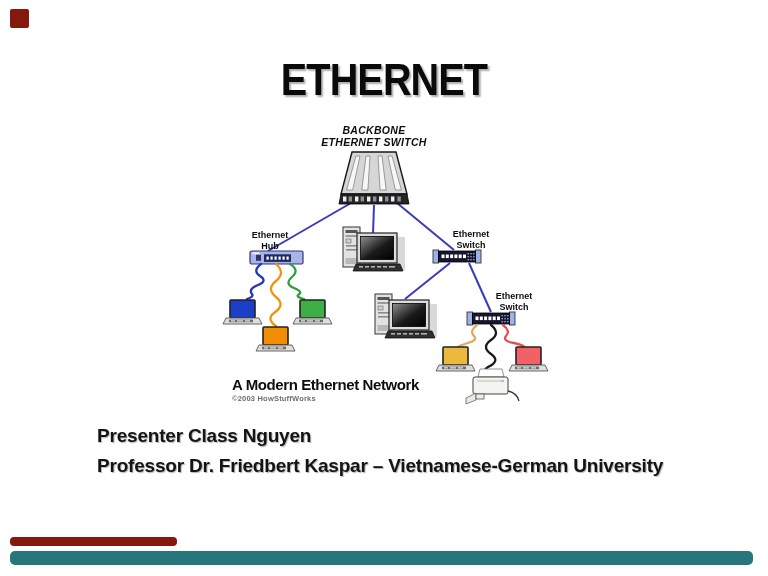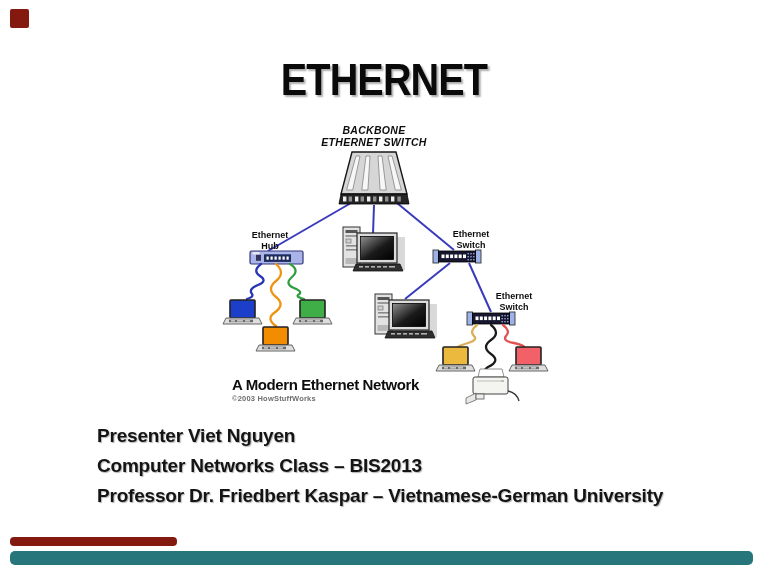--- a/index.html
+++ b/index.html
@@ -192,18 +192,17 @@
       <polygon points="256,283 266,278 266,285 256,289" fill="#e8e8e4" stroke="#666" stroke-width="0.8"></polygon>
       <rect x="266" y="279" width="8" height="5" fill="#ededea" stroke="#555" stroke-width="0.8"></rect>
       <path d="M298,276 q9,2 11,10" fill="none" stroke="#333" stroke-width="1.3"></path>
     </g>
 
     <text class="cap" x="22" y="275">A Modern Ethernet Network</text>
     <text class="copy" x="22" y="286">©2003 HowStuffWorks</text>
   </svg>
 
   <div class="credits">
-    <div>Presenter Viet Nguyen</div>
-    <div>Computer Networks Class – BIS2013</div>
+    <div>Presenter Class Nguyen</div>
     <div>Professor Dr. Friedbert Kaspar – Vietnamese-German University</div>
   </div>
 
 </div>
 
 </body></html>

